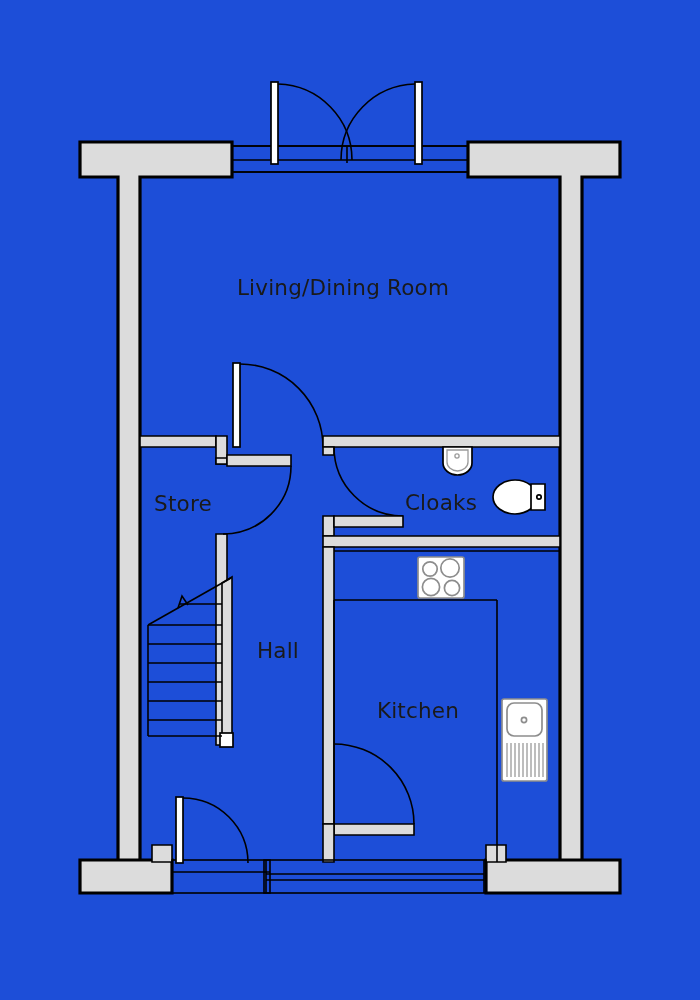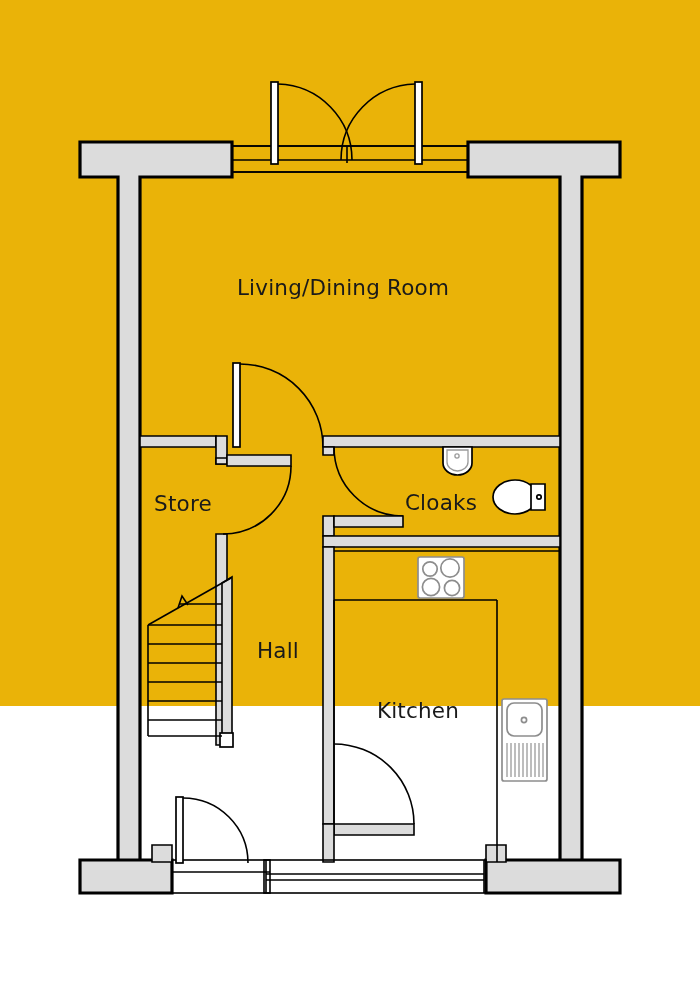--- a/index.html
+++ b/index.html
@@ -1,21 +1,21 @@
 <!DOCTYPE html>
 <html><head>
 <meta charset="utf-8">
 <style>
   html,body{margin:0;padding:0;background:#ffffff;}
   body{
     width:700px;height:1000px;
     font-family:"DejaVu Sans", sans-serif;
     overflow:hidden;
   }
-  #plan-root{position:relative;width:700px;height:706px;background:#eab308;}
+  #plan-root{position:relative;width:700px;height:1000px;background:#1d4ed8;}
   svg#floorplan{display:block;width:700px;height:1000px;}
   .wall-fill{fill:#dcdcdc;stroke:#000000;stroke-width:3.2;stroke-linejoin:miter;}
   .thin-wall{fill:#dcdcdc;stroke:#000000;stroke-width:1.6;stroke-linejoin:miter;}
   .line{fill:none;stroke:#000000;stroke-width:1.6;}
   .arc{fill:none;stroke:#000000;stroke-width:1.6;}
   .fixture{fill:#ffffff;stroke:#8d8d8d;stroke-width:1.7;}
   .fixture-dark{fill:#ffffff;stroke:#000000;stroke-width:1.7;}
   .fixture-hair{fill:none;stroke:#9a9a9a;stroke-width:1.3;}
   .room-label{
     font-family:"DejaVu Sans", sans-serif;

